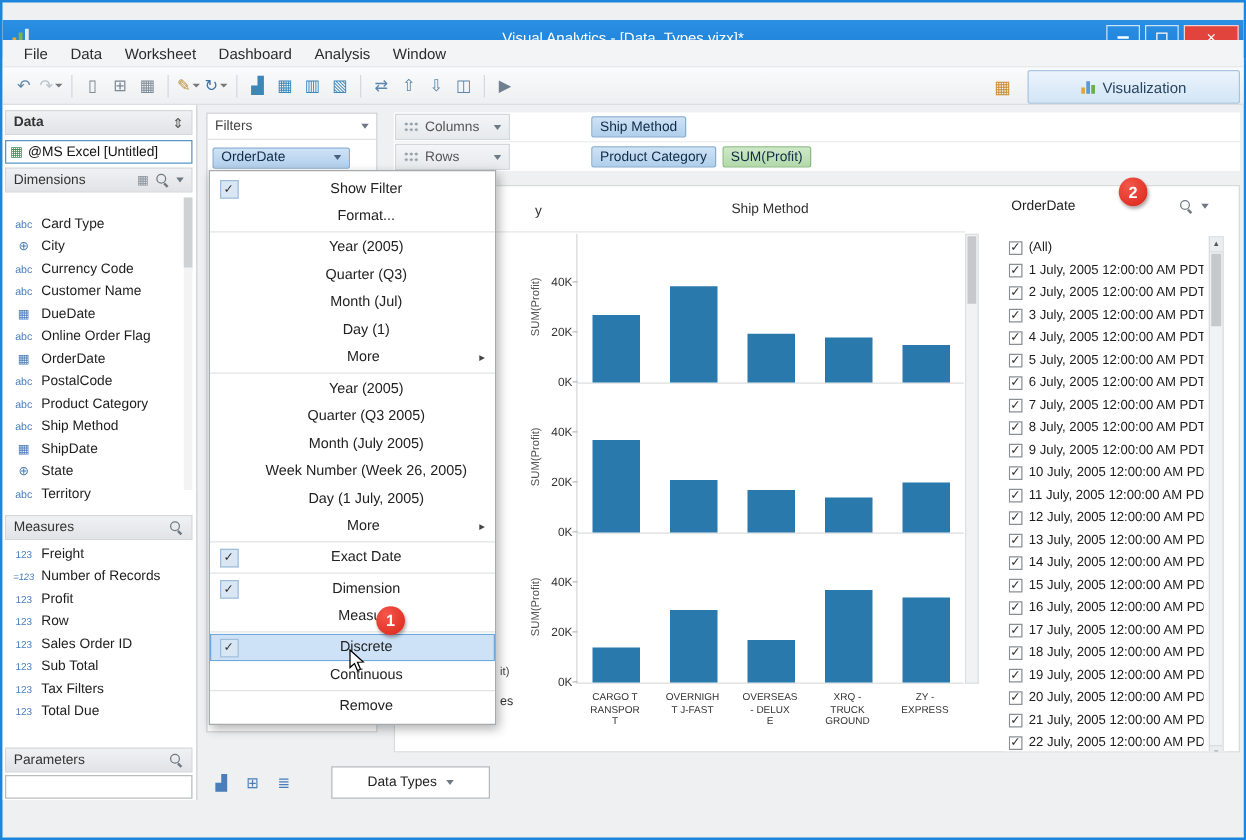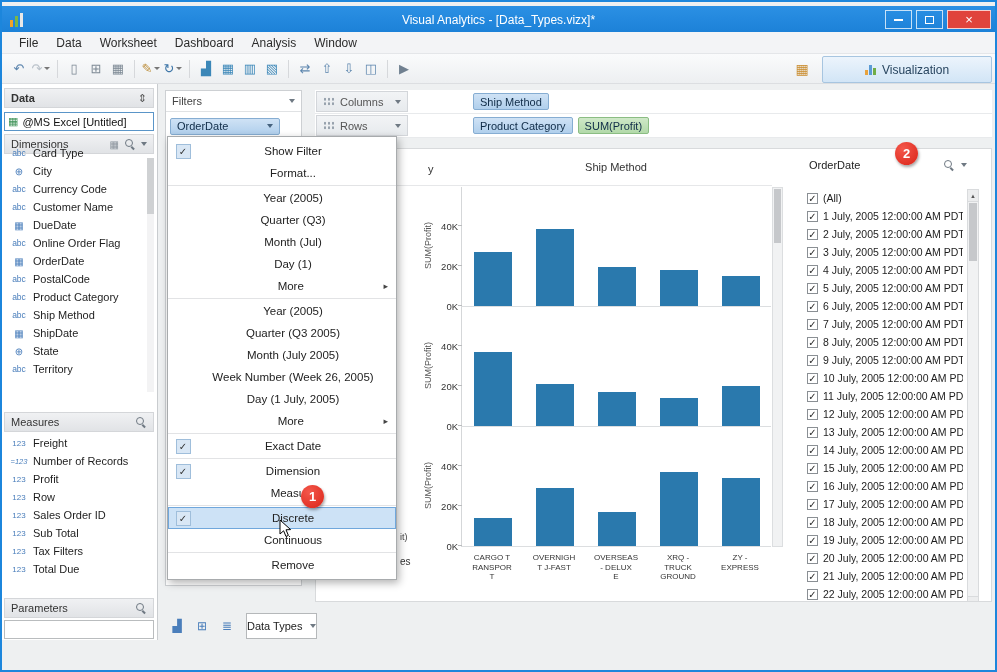--- a/index.html
+++ b/index.html
@@ -1,20 +1,20 @@
 <!DOCTYPE html>
 <html><head>
 <meta charset="utf-8">
 <style>
   *{margin:0;padding:0;box-sizing:border-box;}
   body{font-family:"Liberation Sans",sans-serif;background:#fff;width:997px;height:672px;overflow:hidden;}
   #window{position:relative;width:997px;height:672px;background:#eef0f1;border:2px solid #1c86dc;overflow:hidden;}
 
   
-  #titlebar{position:absolute;left:0;top:4px;right:0;height:30px;background:linear-gradient(#2b90e4,#1a7fd6);}
+  #titlebar{position:absolute;left:0;top:14px;right:0;height:30px;background:linear-gradient(#2b90e4,#1a7fd6);}
   #window-title{position:absolute;left:0;right:0;top:7px;text-align:center;color:#fff;font-size:12px;}
   #app-icon{position:absolute;left:7px;top:6px;}
   #win-controls{position:absolute;right:4px;top:4px;display:flex;gap:4px;}
   .winbtn{width:27px;height:19px;border:1px solid rgba(255,255,255,.75);display:flex;align-items:center;justify-content:center;color:#fff;}
   .winbtn.close{width:44px;background:#e0443c;}
   .glyph-min{width:9px;height:2px;background:#fff;display:block;}
   .glyph-max{width:9px;height:8px;border:1px solid #fff;display:block;}
   .glyph-close{font-size:13px;line-height:1;color:#fff;}
 
   
@@ -39,21 +39,21 @@
   .pane-header .spacer{flex:1;}
   #data-header{top:4px;font-weight:bold;}
   #resize-glyph{font-weight:normal;color:#555;font-size:11px;}
   #datasource-row{position:absolute;left:2px;right:3px;top:28px;height:19px;border:1px solid #5a95c8;display:flex;align-items:center;gap:4px;padding:0 3px;font-size:11px;color:#111;background:#fff;}
   .excel-glyph{color:#3c9155;font-size:11px;}
   #dimensions-header{top:50px;}
   #measures-header{top:328px;}
   #parameters-header{top:514px;}
   .hdr-grid{color:#8a939c;font-size:10px;}
   .field-list{position:absolute;left:2px;width:146px;}
-  #dimensions-list{top:60px;}
+  #dimensions-list{top:86px;}
   #measures-list{top:350px;}
   .field-row{height:18px;display:flex;align-items:center;gap:3px;padding-left:4px;font-size:11px;color:#1d1d1d;white-space:nowrap;}
   .ficon{flex:0 0 22px;width:22px;color:#4a7ebb;text-align:center;font-size:9px;}
   .ficon.abc{font-size:8.5px;}
   .ficon.num{font-size:8px;}
   .ficon.numcalc{font-size:7.5px;font-style:italic;}
   .ficon.globe,.ficon.calendar{font-size:10px;}
   #dims-scrollbar{position:absolute;right:3px;top:74px;width:7px;height:234px;background:#f3f3f4;}
   #dims-scrollbar .thumb{position:absolute;left:0;right:0;top:0;height:56px;background:#cfd1d3;}
   #parameters-box{position:absolute;left:2px;top:536px;width:150px;height:19px;border:1px solid #b9bcbe;background:#fff;}
@@ -126,21 +126,21 @@
 
   
   .ann{position:absolute;width:23px;height:23px;border-radius:50%;background:radial-gradient(circle at 35% 30%,#f4574b,#da2418);color:#fff;font-size:13px;font-weight:bold;display:flex;align-items:center;justify-content:center;z-index:60;box-shadow:1px 2px 3px rgba(0,0,0,.35);}
   #ann-1{left:299px;top:483px;}
   #ann-2{left:893px;top:140px;}
   #cursor{position:absolute;left:277px;top:517px;z-index:70;}
 
   
   #tab-strip{position:absolute;left:158px;top:610px;right:3px;height:28px;display:flex;align-items:center;gap:3px;padding-left:6px;}
   .tab-icon{width:22px;height:20px;display:flex;align-items:center;justify-content:center;font-size:12px;color:#4a7ebb;}
-  #sheet-tab{margin-left:5px;height:26px;background:#fff;border:1px solid #b5b8ba;display:flex;align-items:center;gap:8px;padding:0 0;font-size:11px;color:#222;}
+  #sheet-tab{margin-left:24px;height:26px;background:#fff;border:1px solid #b5b8ba;display:flex;align-items:center;gap:8px;padding:0 28px;font-size:11px;color:#222;}
 </style>
 </head>
 <body>
 
 <div id="window">
 
   <div id="titlebar">
     <span id="app-icon">
       <svg width="16" height="16">
           <rect x="1" y="8" width="3" height="7" fill="#f0a42a"></rect>

